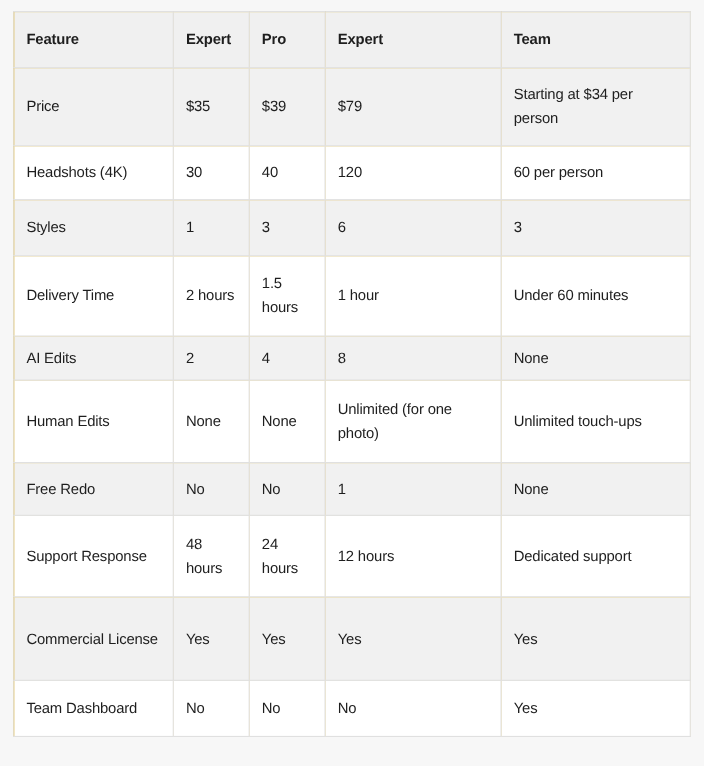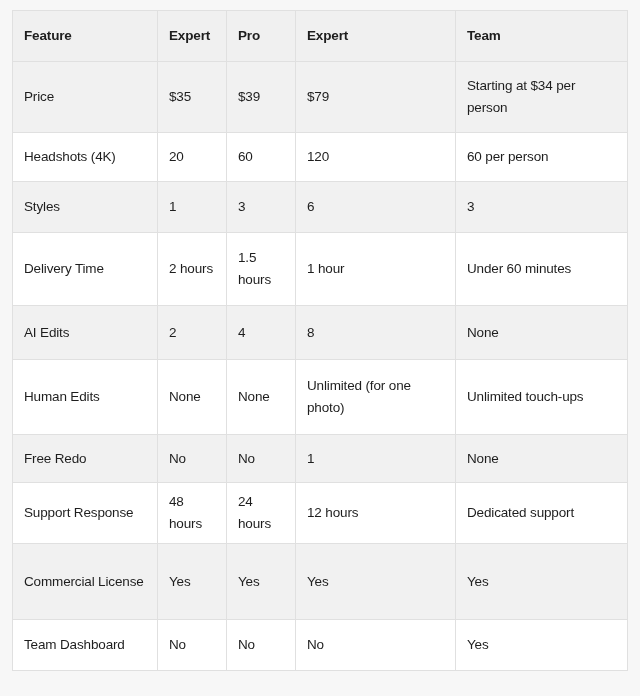--- a/index.html
+++ b/index.html
@@ -38,24 +38,24 @@
     background: #f0f0f0;
   }
   tbody td { font-weight: 400; background: #ffffff; }
   tbody td.feat { font-weight: 400; }
   tbody tr:nth-child(odd) td { background: #f1f1f1; }
   thead tr { height: 51px; }
   tbody tr:nth-child(1)  { height: 71px; }
   tbody tr:nth-child(2)  { height: 49px; margin-left: 47px; }
   tbody tr:nth-child(3)  { height: 51px; margin-top: 20px; }
   tbody tr:nth-child(4)  { height: 73px; margin-top: 16px; }
-  tbody tr:nth-child(5)  { height: 54px; }
+  tbody tr:nth-child(5)  { height: 40px; }
   tbody tr:nth-child(6)  { height: 75px; }
   tbody tr:nth-child(7)  { height: 48px; }
-  tbody tr:nth-child(8)  { height: 61px; }
+  tbody tr:nth-child(8)  { height: 74px; }
   tbody tr:nth-child(9)  { height: 76px; }
   tbody tr:nth-child(10) { height: 51px; padding-left: 33px; }
 </style>
 </head>
 <body>
 
 <div class="page">
   <table class="compare">
     <colgroup>
       <col style="width:145px">
@@ -76,22 +76,22 @@
     <tbody>
       <tr>
         <td class="feat">Price</td>
         <td>$35</td>
         <td>$39</td>
         <td>$79</td>
         <td>Starting at $34 per person</td>
       </tr>
       <tr>
         <td class="feat">Headshots (4K)</td>
-        <td>20</td>
-        <td>60</td>
+        <td>30</td>
+        <td>40</td>
         <td>120</td>
         <td>60 per person</td>
       </tr>
       <tr>
         <td class="feat">Styles</td>
         <td>1</td>
         <td>3</td>
         <td>6</td>
         <td>3</td>
       </tr>

